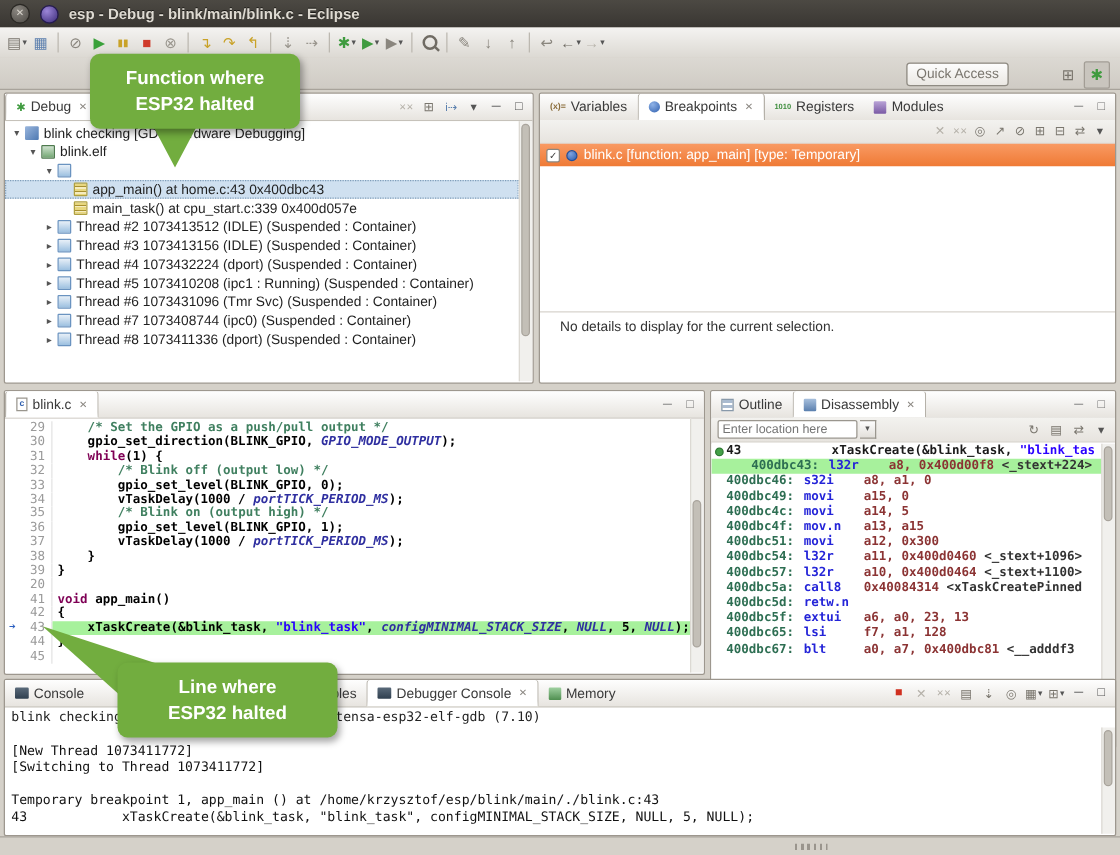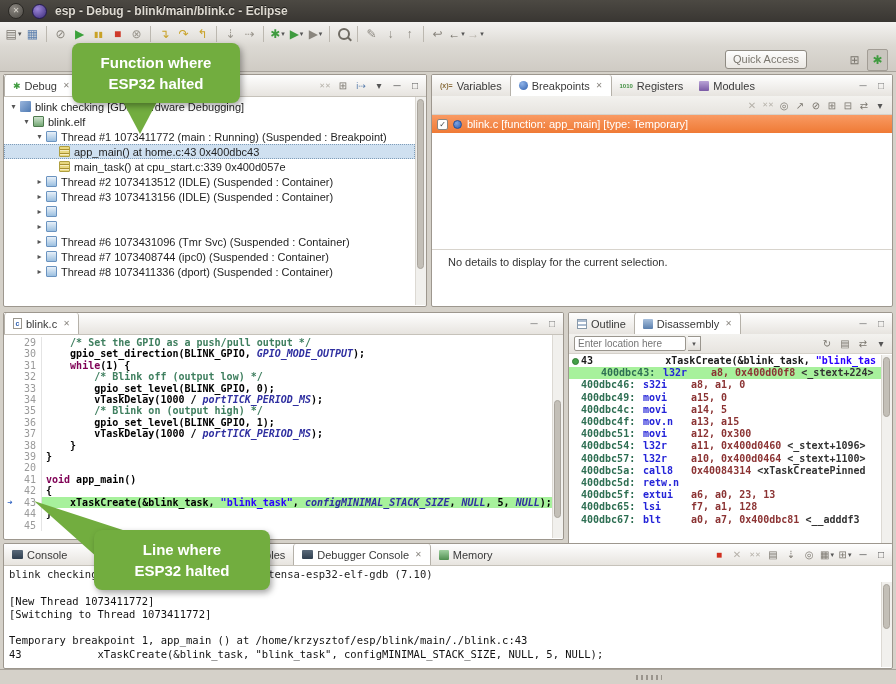--- a/index.html
+++ b/index.html
@@ -298,21 +298,20 @@
           <span>blink checking [GDB Hardware Debugging]</span>
         </div>
         <div class="tree-row" style="padding-left: 17px;">
           <span class="exp">▾</span>
           <span class="tico i-elf"></span>
           <span>blink.elf</span>
         </div>
         <div class="tree-row" style="padding-left: 30px;">
           <span class="exp">▾</span>
           <span class="tico i-thread"></span>
-          <span>Thread #1 1073411772 (main : Running) (Suspended : Breakpoint)</span>
         </div>
         <div class="tree-row sel" style="padding-left: 43px;">
           <span class="exp"></span>
           <span class="tico i-frame"></span>
           <span>app_main() at home.c:43 0x400dbc43</span>
         </div>
         <div class="tree-row" style="padding-left: 43px;">
           <span class="exp"></span>
           <span class="tico i-frame"></span>
           <span>main_task() at cpu_start.c:339 0x400d057e</span>
@@ -323,24 +322,26 @@
           <span>Thread #2 1073413512 (IDLE) (Suspended : Container)</span>
         </div>
         <div class="tree-row" style="padding-left: 30px;">
           <span class="exp">▸</span>
           <span class="tico i-thread"></span>
           <span>Thread #3 1073413156 (IDLE) (Suspended : Container)</span>
         </div>
         <div class="tree-row" style="padding-left: 30px;">
           <span class="exp">▸</span>
           <span class="tico i-thread"></span>
+          <span>Thread #4 1073432224 (dport) (Suspended : Container)</span>
         </div>
         <div class="tree-row" style="padding-left: 30px;">
           <span class="exp">▸</span>
           <span class="tico i-thread"></span>
+          <span>Thread #5 1073410208 (ipc1 : Running) (Suspended : Container)</span>
         </div>
         <div class="tree-row" style="padding-left: 30px;">
           <span class="exp">▸</span>
           <span class="tico i-thread"></span>
           <span>Thread #6 1073431096 (Tmr Svc) (Suspended : Container)</span>
         </div>
         <div class="tree-row" style="padding-left: 30px;">
           <span class="exp">▸</span>
           <span class="tico i-thread"></span>
           <span>Thread #7 1073408744 (ipc0) (Suspended : Container)</span>

